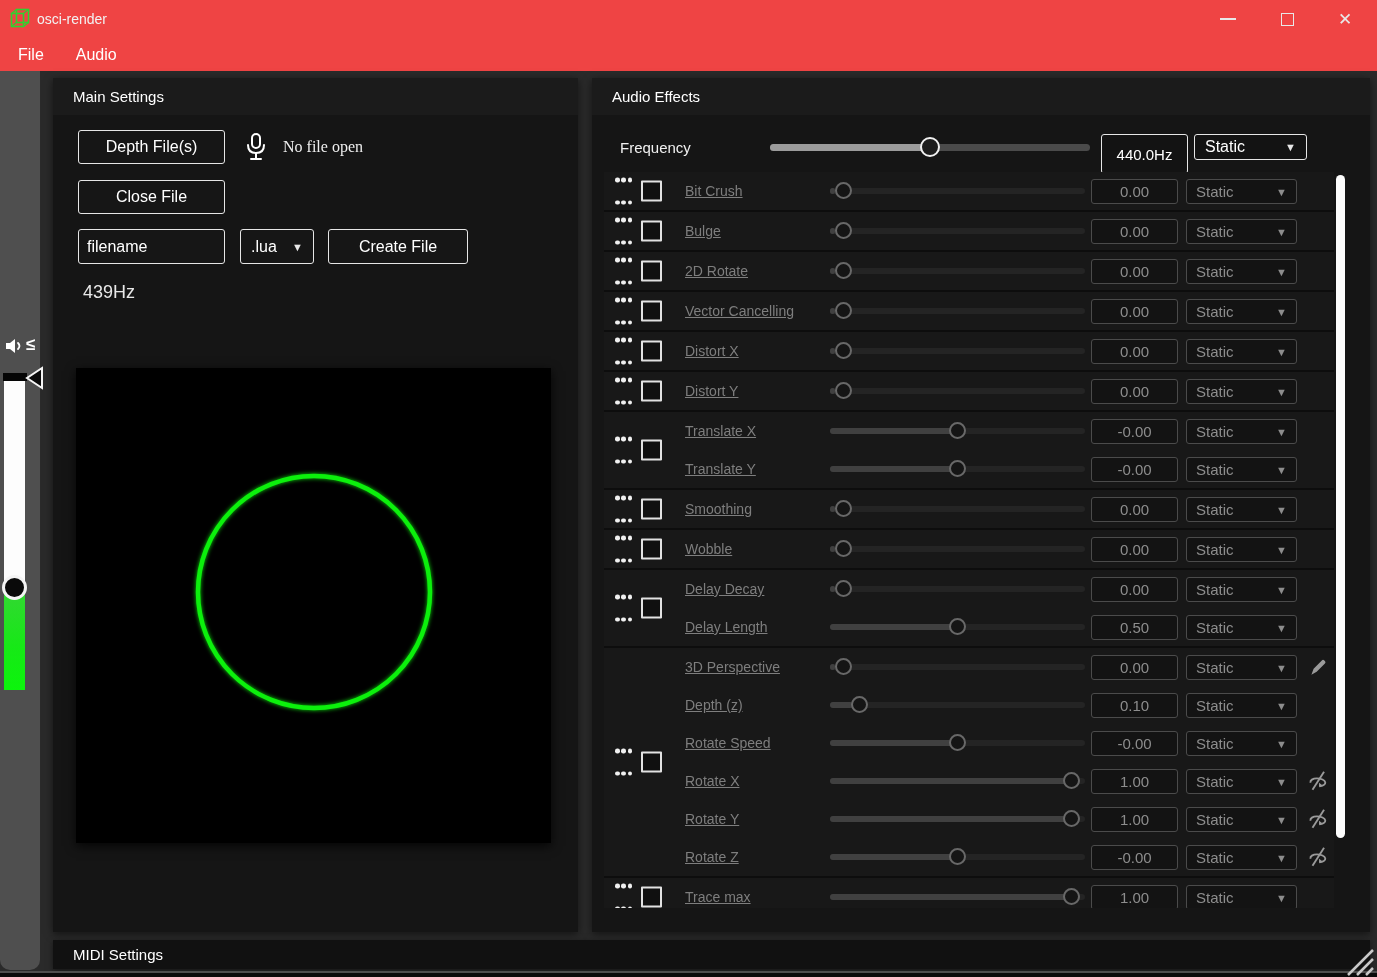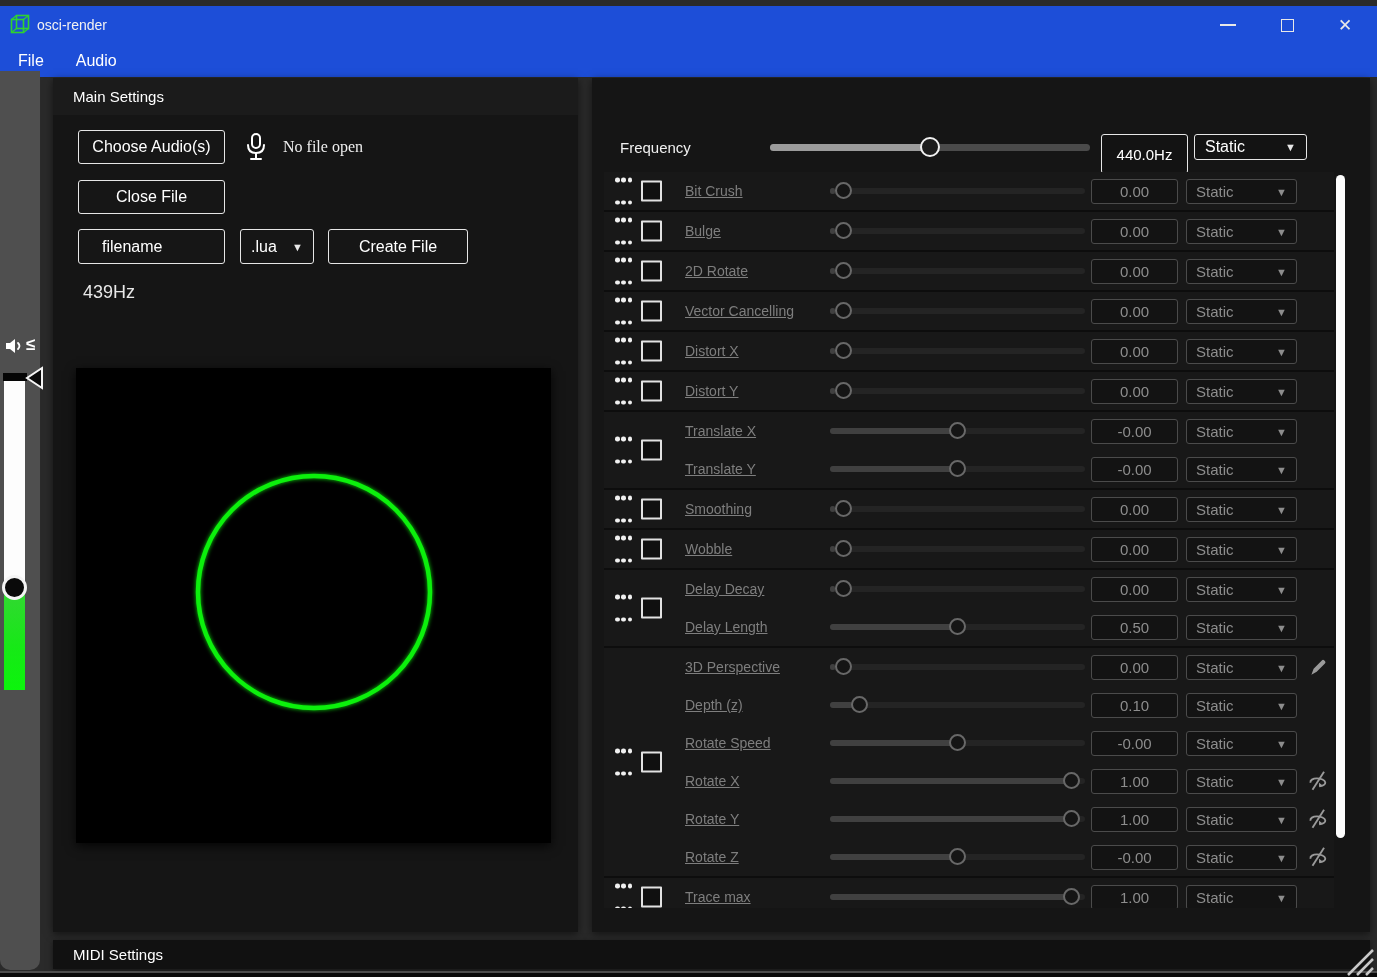--- a/index.html
+++ b/index.html
@@ -1,21 +1,21 @@
 <!DOCTYPE html>
 <html><head>
 <meta charset="utf-8">
 <style>
   * { margin:0; padding:0; box-sizing:border-box; }
   html,body { background:#000; }
   body { font-family:"Liberation Sans", sans-serif; }
   .app { position:relative; width:1377px; height:977px; background:#2a2a2a; overflow:hidden; }
 
   
-  .topbar { position:absolute; left:0; top:6px; width:1377px; height:71px; background:#1d4ed8; }
+  .topbar { position:absolute; left:0; top:0; width:1377px; height:71px; background:#ef4444; }
   .titlebar { position:absolute; left:0; top:0; width:1377px; height:38px; }
   .app-icon { position:absolute; left:10px; top:8px; }
   .window-title { position:absolute; left:37px; top:11px; font-size:14px; color:#f2f2f2; }
   .win-btn { position:absolute; top:0; width:46px; height:38px; display:flex; align-items:center; justify-content:center; }
   .btn-min { left:1205px; } .btn-max { left:1264px; } .btn-close { left:1322px; }
   .min-glyph { width:16px; height:2px; background:#e8e8e8; }
   .max-glyph { width:13px; height:13px; border:1.5px solid #e8e8e8; }
   .close-glyph { color:#e8e8e8; font-size:17px; line-height:1; }
   .menubar { position:absolute; left:0; top:38px; height:33px; display:flex; align-items:center; }
   .menu-item { color:#fff; font-size:16px; padding:4px 14px; margin-left:4px; }
@@ -34,21 +34,21 @@
   .panel { position:absolute; background:#151515; box-shadow:0 2px 8px rgba(0,0,0,.55); }
   .panel-header { position:absolute; left:0; top:0; width:100%; height:37px; background:#1b1b1b; display:flex; align-items:center; }
   .panel-title { color:#fff; font-size:15px; margin-left:20px; }
   .panel-main { left:53px; top:78px; width:525px; height:854px; }
   .panel-fx { left:592px; top:78px; width:778px; height:854px; }
 
   
   .btn { position:absolute; background:#161616; border:1.5px solid #e6e6e6; border-radius:3px; color:#fff; font-size:16px; display:flex; align-items:center; justify-content:center; }
   .ms-choose { left:25px; top:52px; width:147px; height:34px; }
   .ms-close  { left:25px; top:102px; width:147px; height:34px; }
-  .ms-input  { left:25px; top:151px; width:147px; height:35px; justify-content:flex-start; padding-left:23px; }
+  .ms-input  { left:25px; top:151px; width:147px; height:35px; justify-content:flex-start; padding-left:8px; }
   .ms-ext    { left:187px; top:151px; width:74px; height:35px; justify-content:space-between; padding:0 10px; }
   .ms-create { left:275px; top:151px; width:140px; height:35px; }
   .mic { position:absolute; left:191px; top:54px; }
   .no-file { position:absolute; left:230px; top:60px; color:#efefef; font-size:16px;font-family:Liberation Serif, serif; }
   .hz-readout { position:absolute; left:30px; top:204px; color:#e8e8e8; font-size:18px; }
   .dd-arrow { color:#e8e8e8; font-size:11px; }
   .scope { position:absolute; left:23px; top:290px; width:475px; height:475px; background:#000; box-shadow:0 3px 10px rgba(0,0,0,.8); }
 
   
   .freq-label { position:absolute; left:28px; top:61px; color:#f0f0f0; font-size:15px; }
@@ -125,21 +125,21 @@
     <div class="vol-track">
       <div class="vol-fill"></div>
     </div>
     <div class="vol-thumb"></div>
   </div>
 
   <div class="panel panel-main">
     <div class="panel-header">
       <span class="panel-title">Main Settings</span>
     </div>
-    <div class="btn ms-choose">Choose Audio(s)</div>
+    <div class="btn ms-choose">Depth File(s)</div>
     <svg class="mic" width="24" height="30" viewBox="0 0 24 30">
       <rect x="8" y="2" width="8" height="14" rx="4" fill="none" stroke="#fff" stroke-width="2"></rect>
       <path d="M4 13 q0 8 8 8 q8 0 8-8" fill="none" stroke="#fff" stroke-width="2" stroke-linecap="round"></path>
       <path d="M12 21 v5 M7 27 h10" stroke="#fff" stroke-width="2" stroke-linecap="round"></path>
     </svg>
     <span class="no-file">No file open</span>
     <div class="btn ms-close">Close File</div>
     <div class="btn ms-input">filename</div>
     <div class="btn ms-ext">
       <span>.lua</span>
@@ -148,20 +148,23 @@
     <div class="btn ms-create">Create File</div>
     <span class="hz-readout">439Hz</span>
     <div class="scope">
       <svg width="475" height="475" viewBox="0 0 475 475">
         <circle cx="238" cy="224" r="116" fill="none" stroke="#0cf00c" stroke-width="4.5" style="filter:drop-shadow(0 0 2px #0bd60b);"></circle>
       </svg>
     </div>
   </div>
 
   <div class="panel panel-fx">
+    <div class="panel-header">
+      <span class="panel-title">Audio Effects</span>
+    </div>
     <span class="freq-label">Frequency</span>
     <div class="freq-slider">
       <div class="freq-fill" style="width:50%;"></div>
       <div class="freq-thumb" style="left:150px;"></div>
     </div>
     <div class="freq-value">440.0Hz</div>
     <div class="freq-anim">
       <span>Static</span>
       <span class="dd-arrow">▼</span>
     </div>

